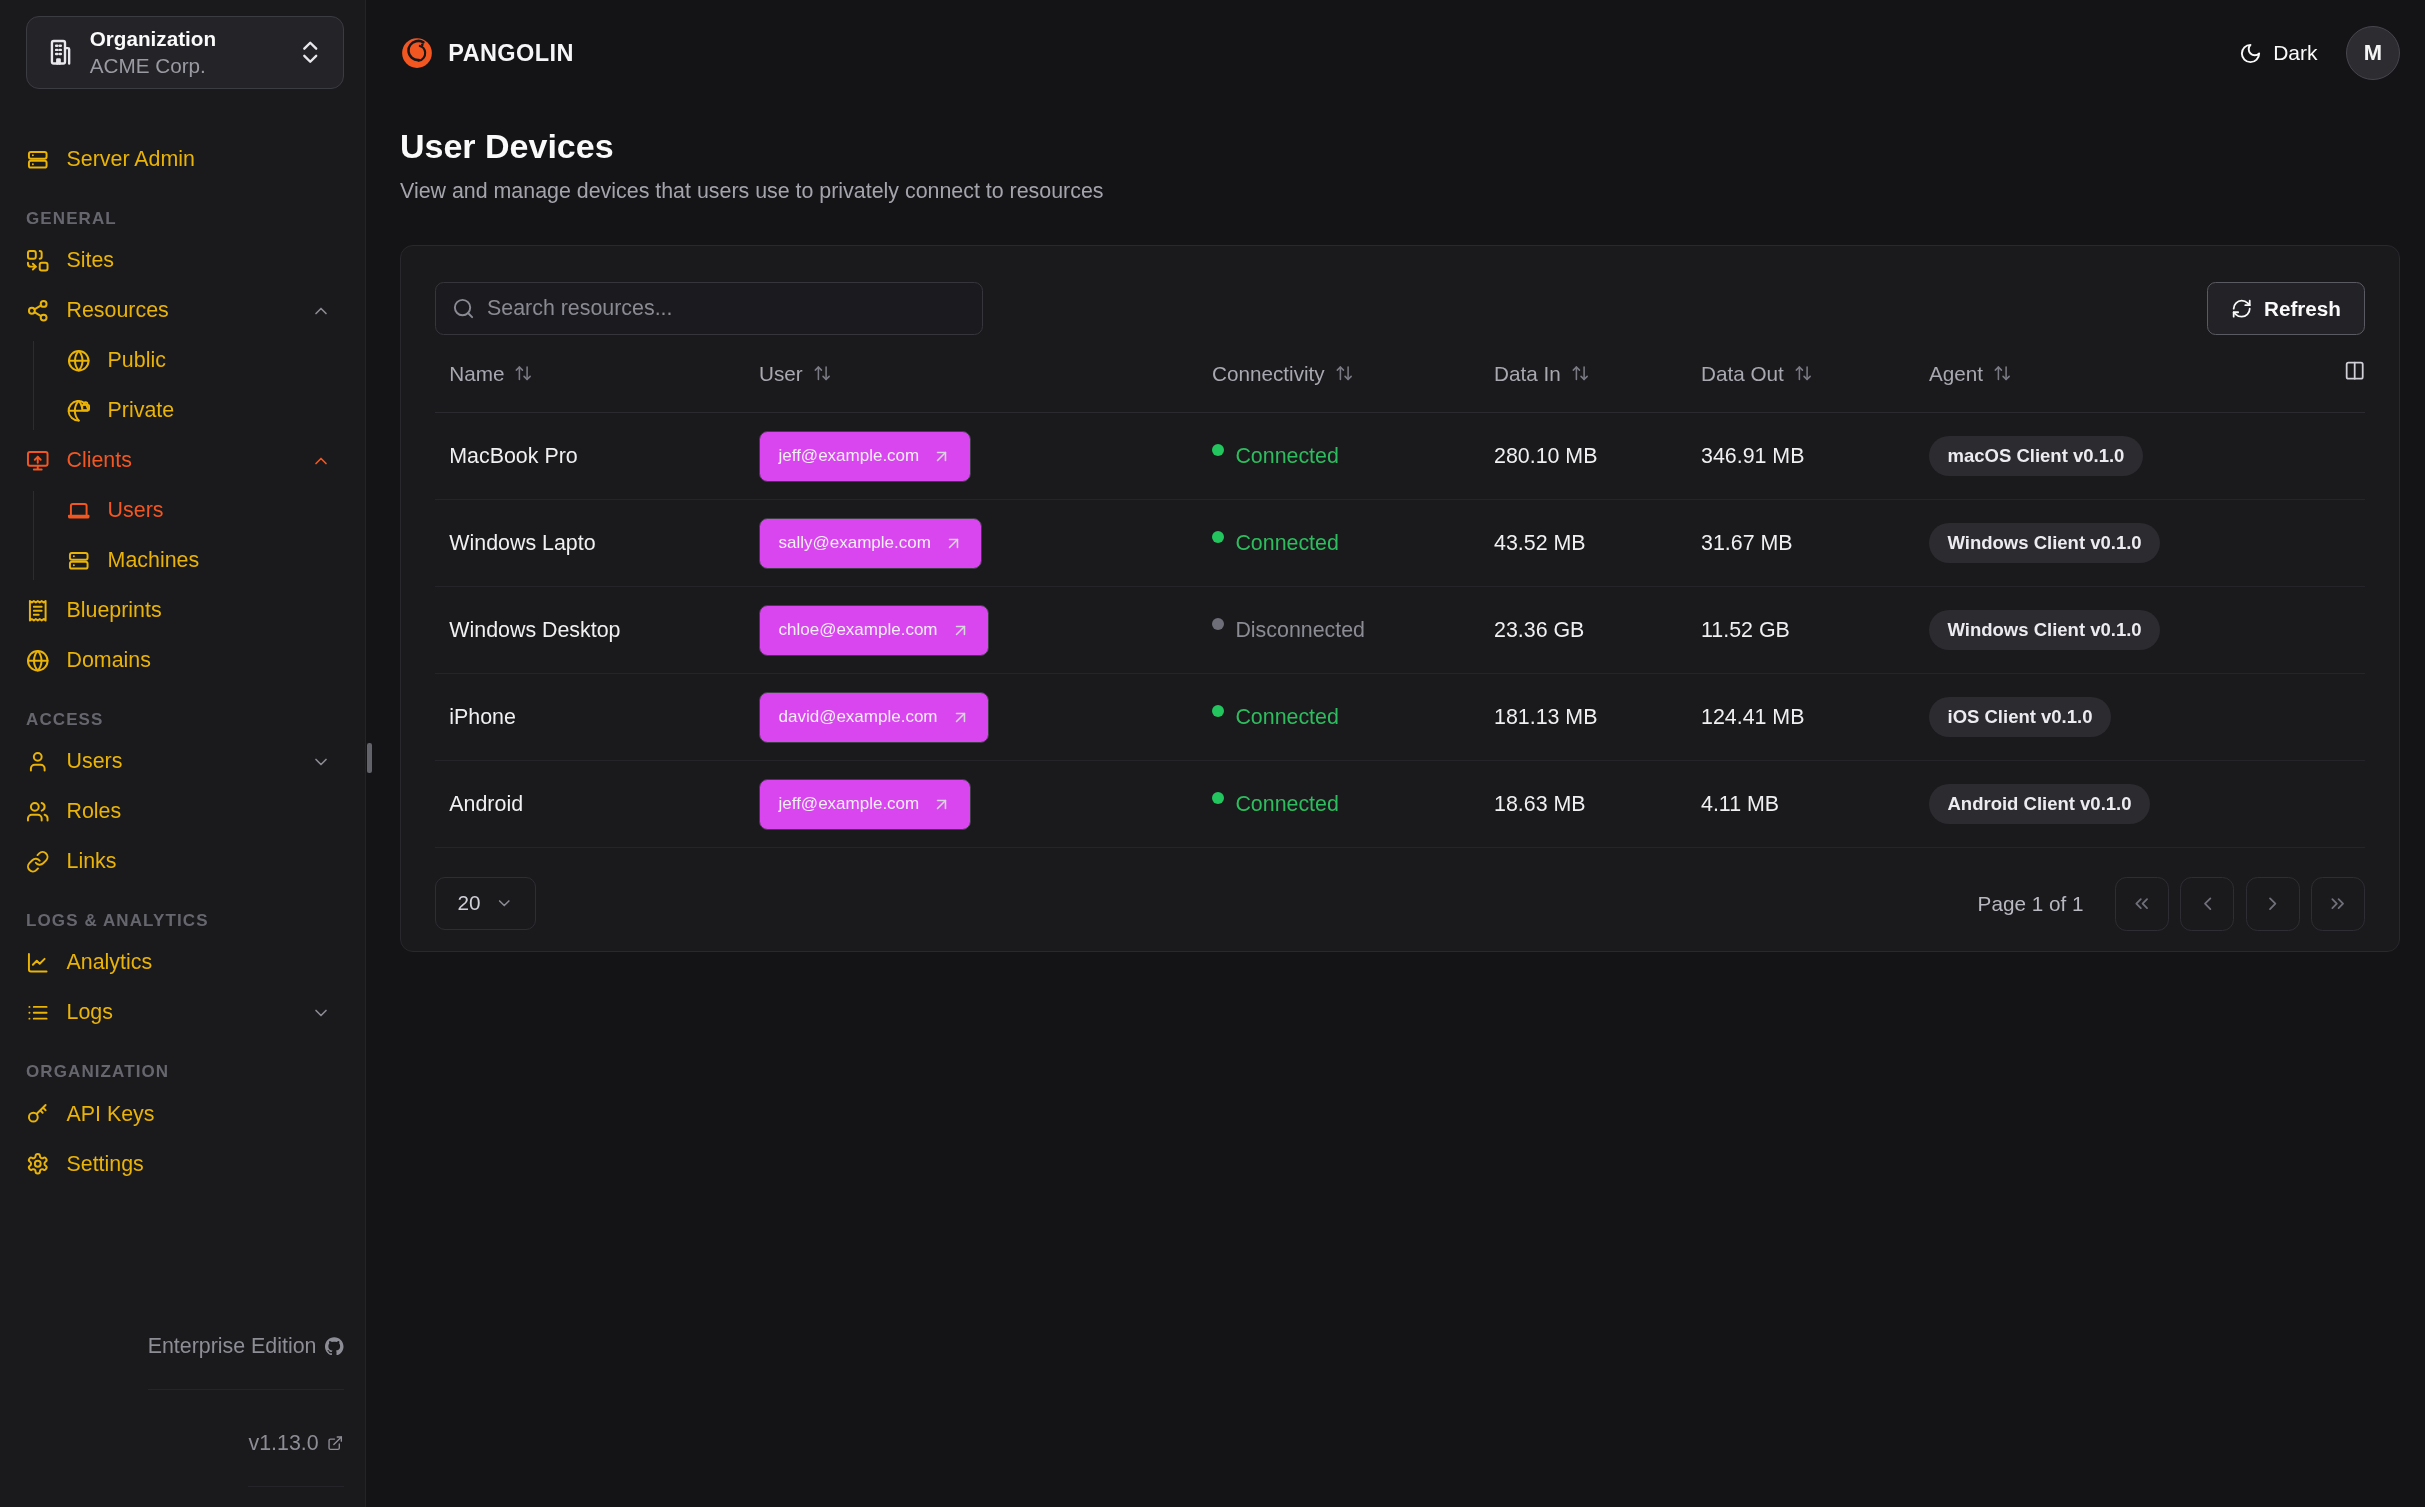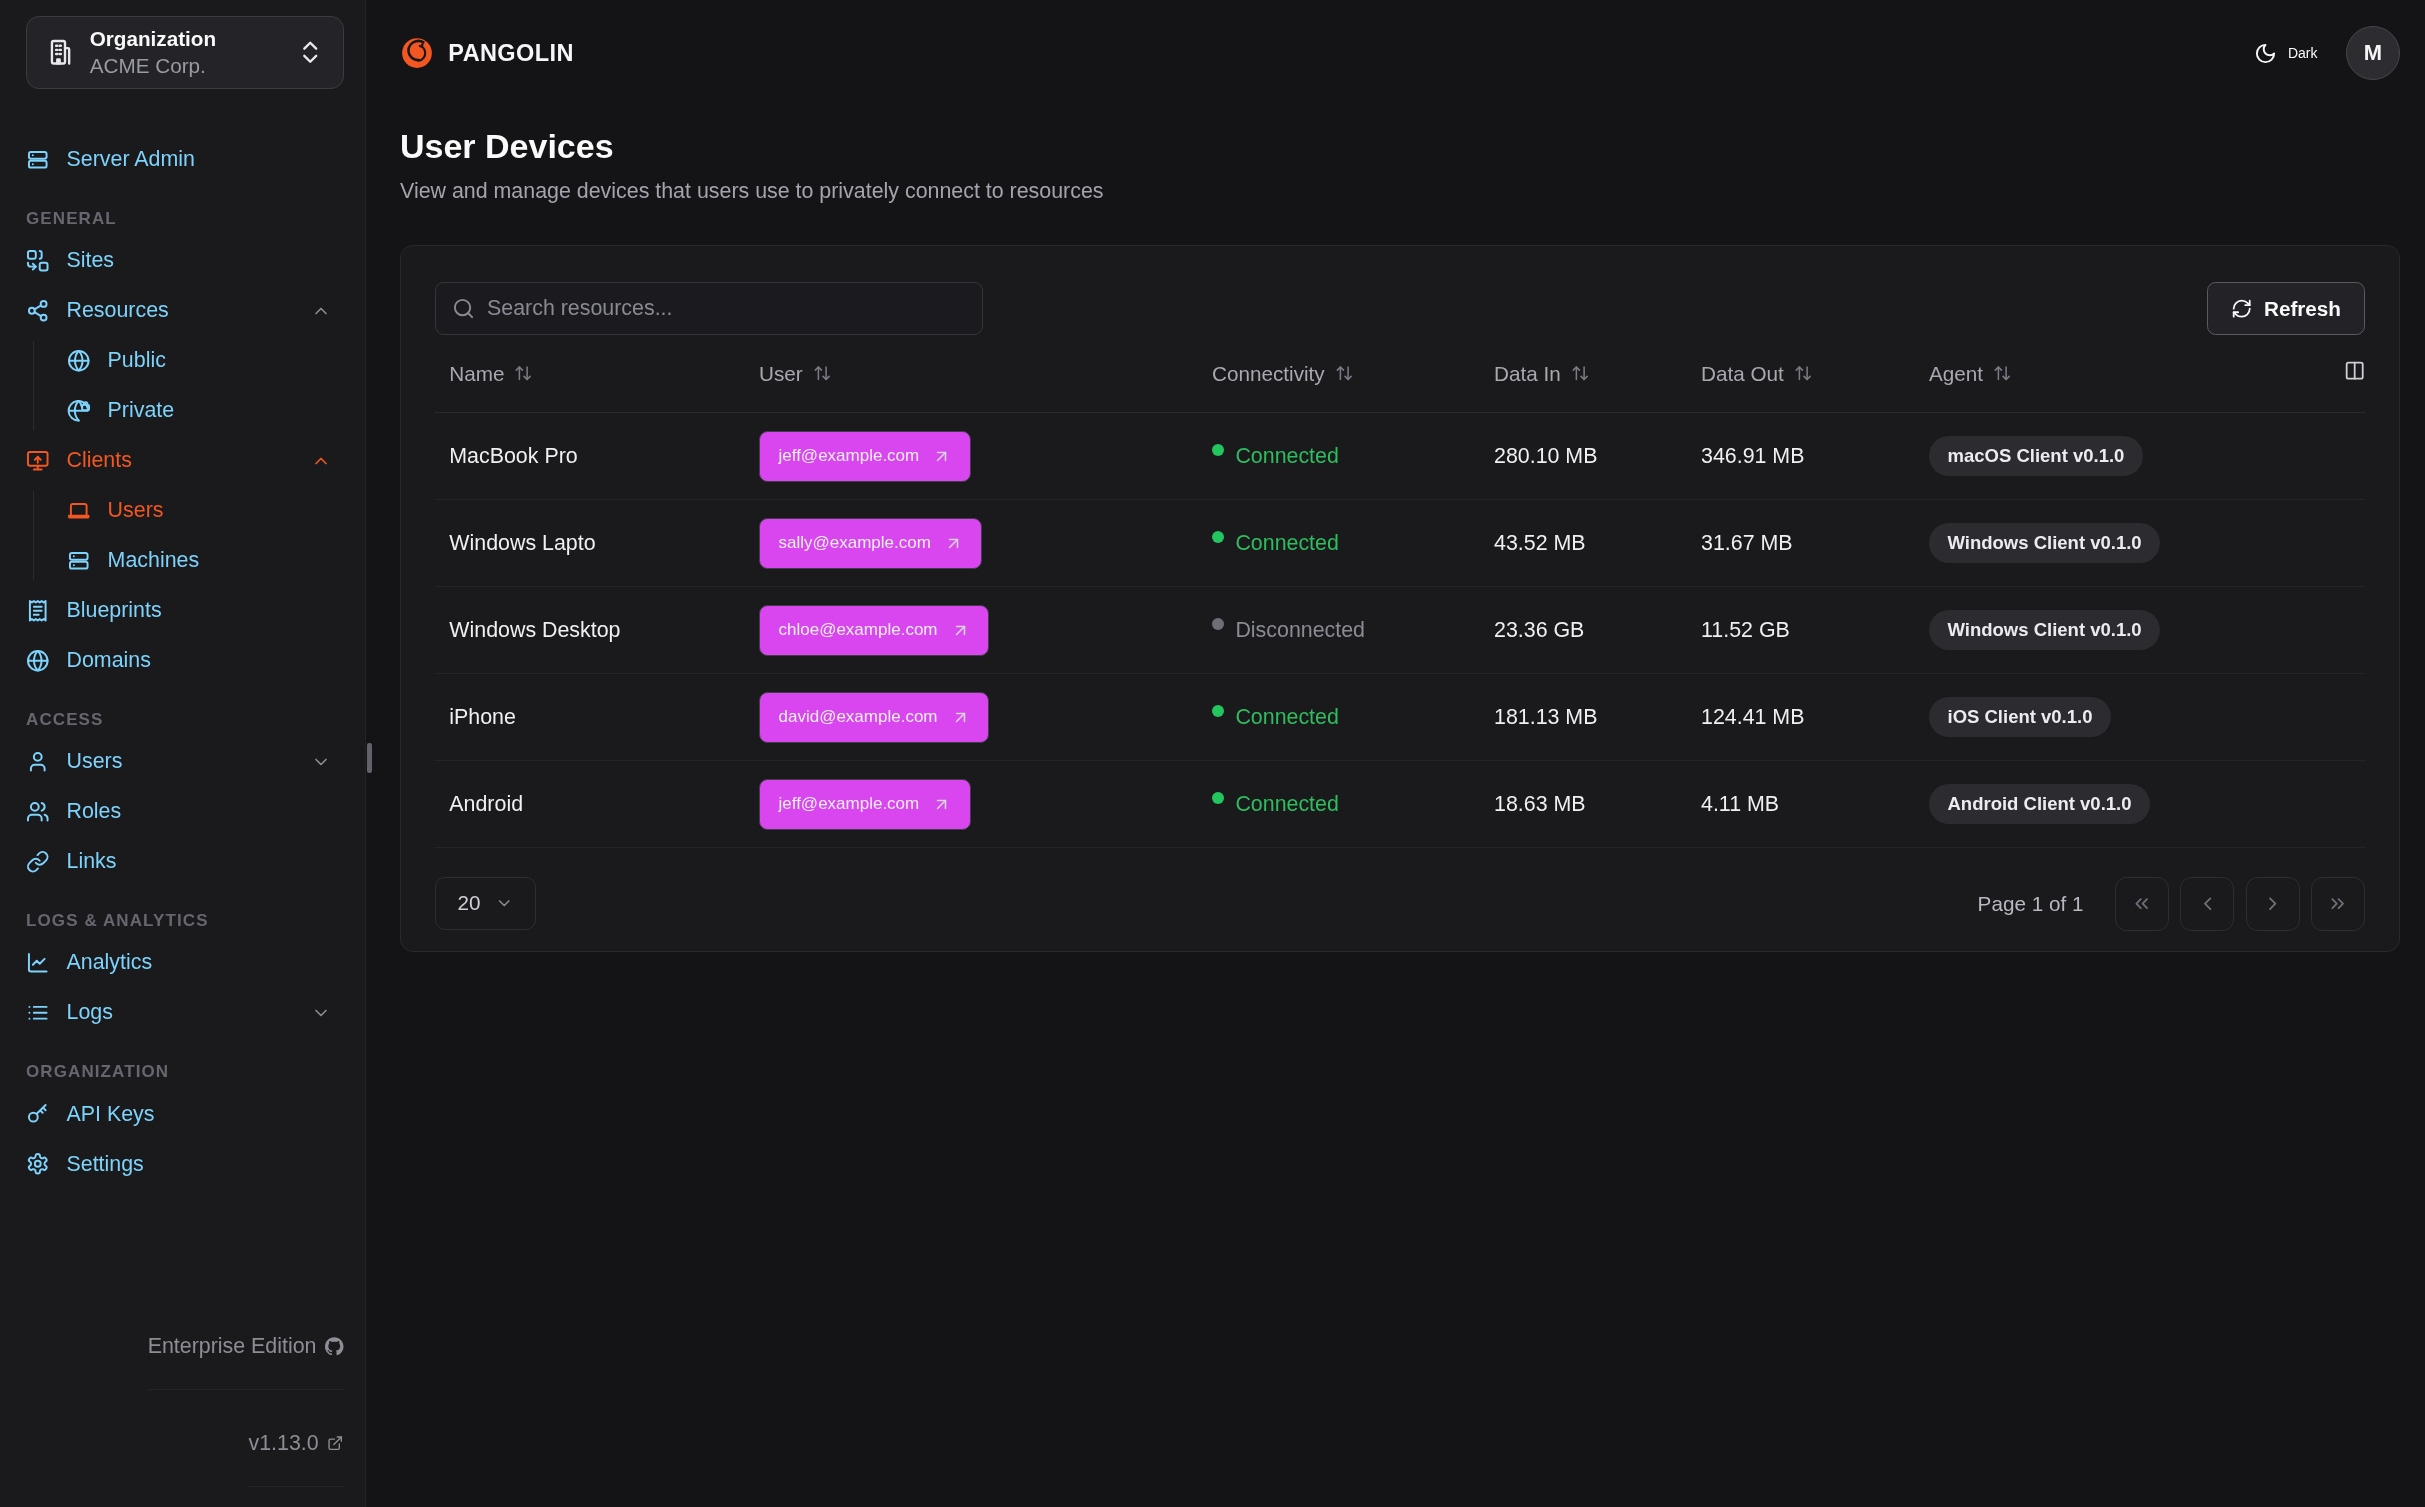--- a/index.html
+++ b/index.html
@@ -20,42 +20,42 @@
           display:flex; flex-direction:column; padding:15.7px 21.4px 20px 26px; }
   .org-box { height:73px; border:0.7px solid #3b3b42; background:#232328; border-radius:13px;
              display:flex; align-items:center; gap:15.7px; padding:0 18.5px; cursor:pointer; }
   .org-box .ic { width:28.5px; height:28.5px; color:#e8e8ec; }
   .org-text { display:flex; flex-direction:column; gap:2.9px; }
   .org-label { font-size:20.7px; font-weight:700; color:#fafafa; }
   .org-value { font-size:20.7px; color:#9a9aa2; }
   .org-caret { margin-left:auto; width:21.4px; height:21.4px; color:#8a8a92; }
 
   nav { margin-top:33px; display:flex; flex-direction:column; }
-  .nav-item { height:50px; display:flex; align-items:center; gap:17px; color:#7dd3fc;
+  .nav-item { height:50px; display:flex; align-items:center; gap:17px; color:#eab308;
               font-size:21.4px; cursor:pointer; border-radius:8.6px; }
   .nav-item .ic { width:23.5px; height:23.5px; }
   .nav-item .caret { width:20px; height:20px; margin-left:auto; margin-right:13px; color:#8a8a92; }
   .nav-item.accent, .nav-item.accent .caret { color:var(--accent); }
   .section-label { margin:24px 0 7.1px; font-size:17px; font-weight:700; letter-spacing:1.1px; color:var(--dim); }
   .sub-list { position:relative; margin-left:7.1px; padding-left:34px; }
   .sub-list::before { content:""; position:absolute; left:0; top:5.7px; bottom:5.7px; width:1.4px; background:#2b2b31; }
   .side-footer { margin-top:auto; display:flex; flex-direction:column; align-items:flex-end; gap:10px;
                  font-size:17px; color:#8d8d95; }
   .side-footer .row { display:flex; align-items:center; gap:8.6px; cursor:pointer; }
   .side-footer .ic { width:18.5px; height:18.5px; }
 
   
   main { flex:1; padding:0 26px 0 34px; position:relative; }
   .scroll-thumb { position:absolute; left:1.4px; top:743px; width:4.3px; height:30px; background:#62626a; border-radius:2.1px; }
 
   .topbar { padding-top:26px; display:flex; align-items:center; justify-content:space-between; }
   .brand { display:flex; align-items:center; gap:14.3px; cursor:pointer; }
   .brand-name { font-size:23.5px; font-weight:700; letter-spacing:0.4px; color:#f6f6f8; }
   .top-right { display:flex; align-items:center; gap:28.5px; }
-  .theme-toggle { display:flex; align-items:center; gap:10.7px; font-size:14px; color:#fafafa; cursor:pointer; }
+  .theme-toggle { display:flex; align-items:center; gap:10.7px; font-size:21px; color:#fafafa; cursor:pointer; }
   .theme-toggle .ic { width:23px; height:23px; }
   .avatar { width:54px; height:54px; border-radius:50%; background:#2c2c31; border:0.7px solid #46464d;
             display:flex; align-items:center; justify-content:center; font-size:22px; font-weight:700; cursor:pointer; }
 
   .page-title { margin-top:47px; font-size:34px; font-weight:700; color:#fafafa; }
   .page-subtitle { margin-top:13px; font-size:21.4px; color:#a4a4ac; }
 
   .card { margin-top:41px; height:707px; background:#1a1a1d; border:0.7px solid #28282d; border-radius:13px; padding:4px 34px; }
   .toolbar { padding-top:32px; display:flex; align-items:flex-start; justify-content:space-between; }
   .search-wrap { position:relative; width:548px; }

